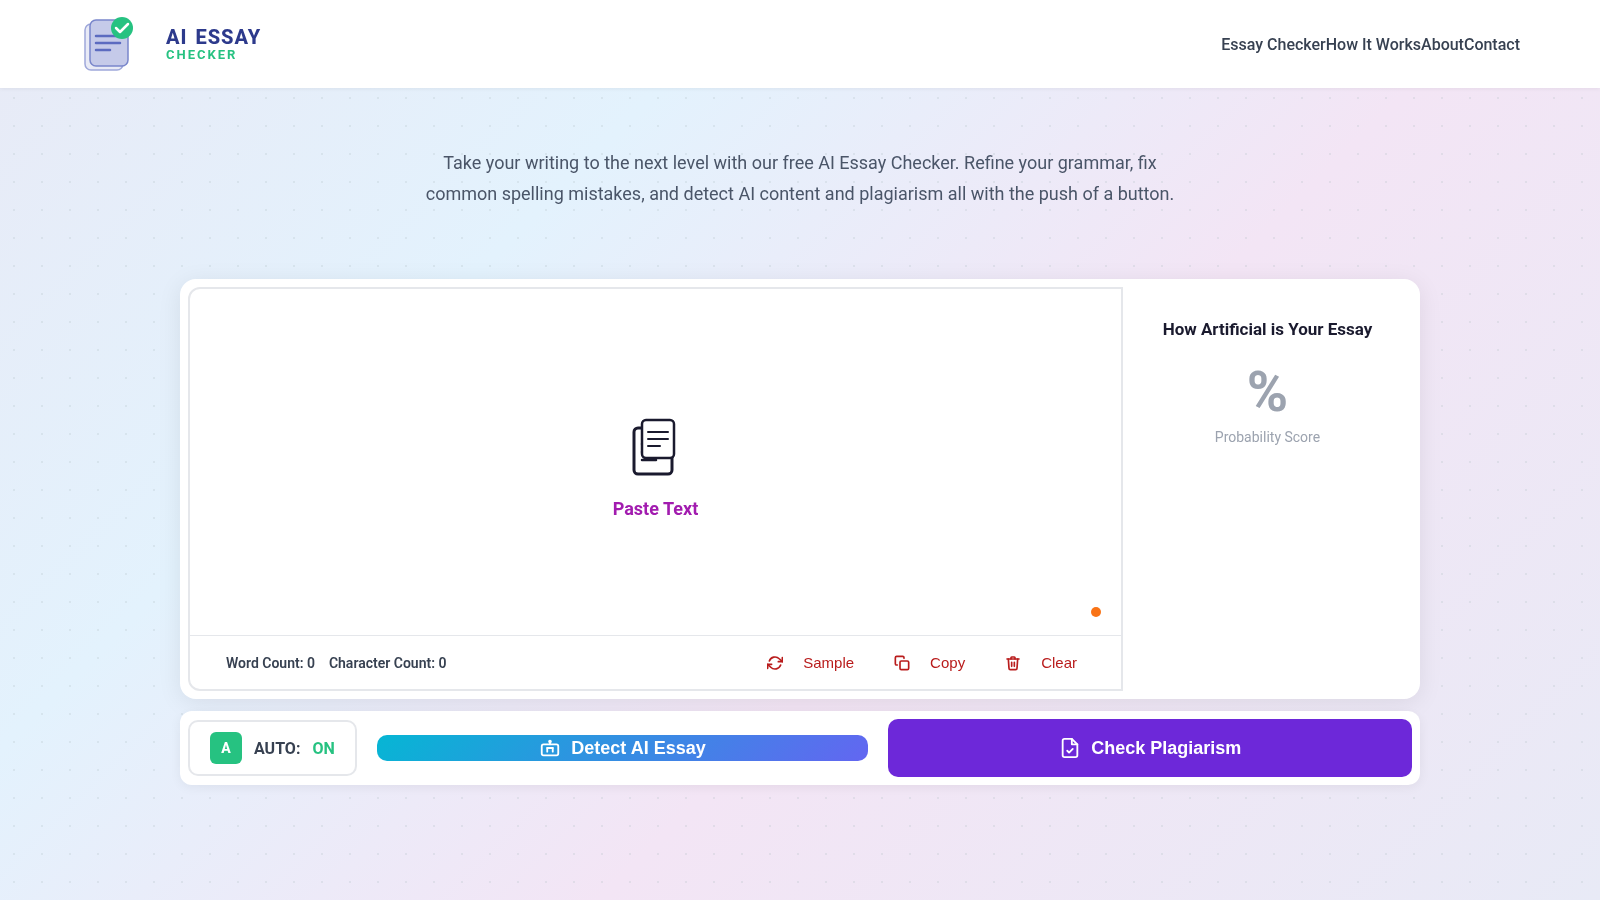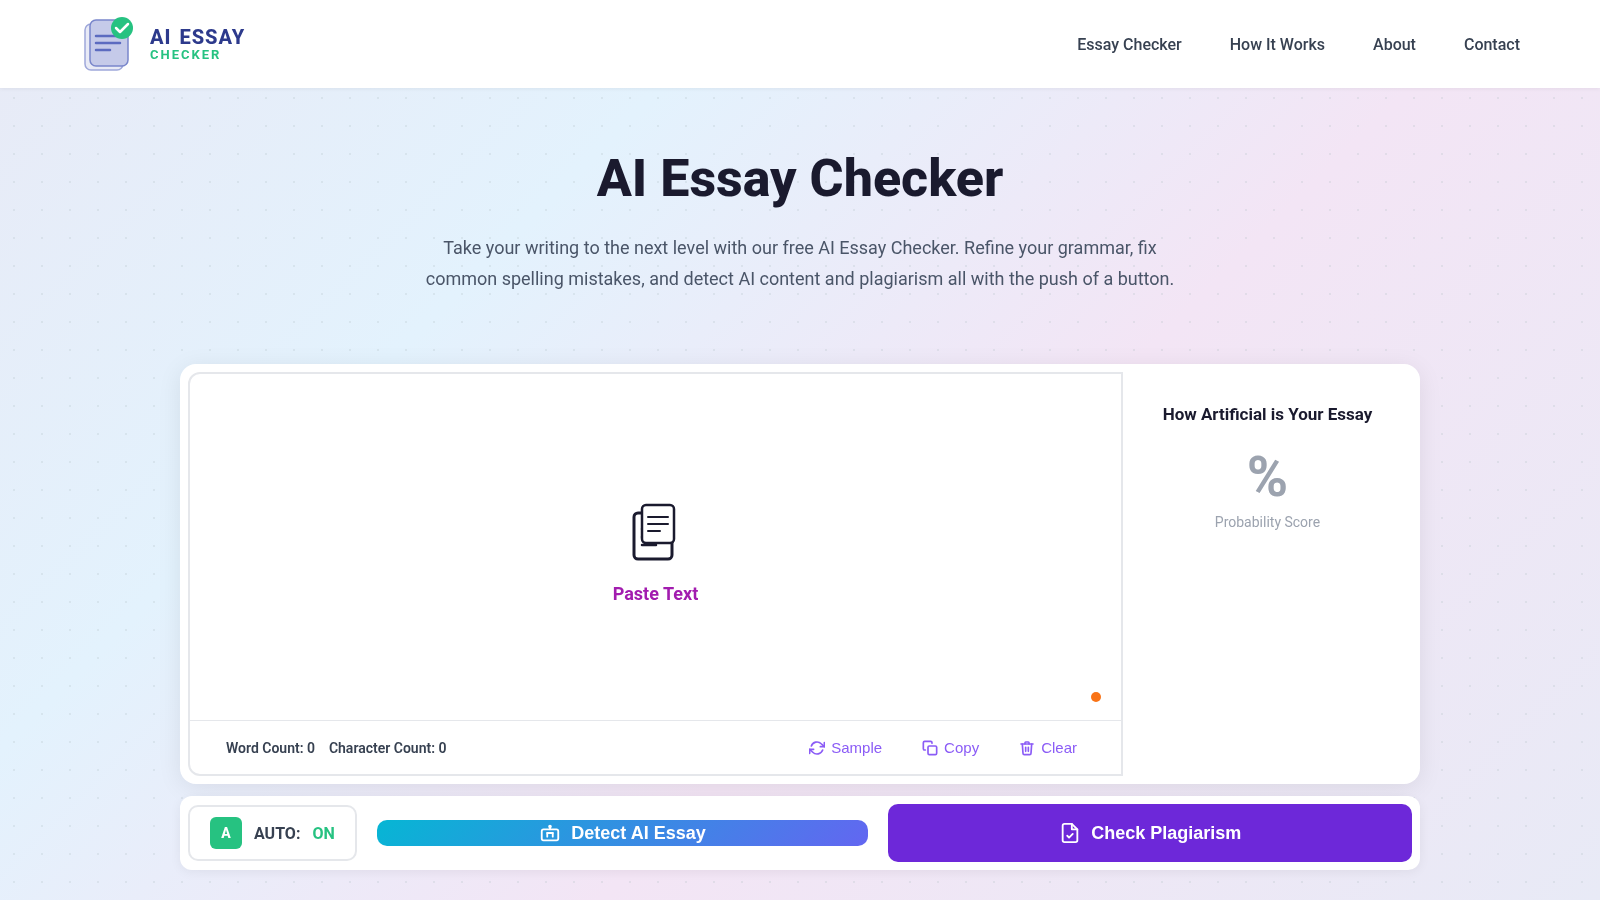--- a/index.html
+++ b/index.html
@@ -31,21 +31,21 @@
       align-items: center;
       justify-content: space-between;
       padding: 0 80px;
       height: 88px;
       box-shadow: 0 1px 4px rgba(0,0,0,0.06);
     }
 
     .logo {
       display: flex;
       align-items: center;
-      gap: 10px;
+      gap: 26px;
       text-decoration: none;
       justify-content: flex-end;
     }
 
     .logo-icon {
       width: 60px;
       height: 60px;
       position: relative;
     }
 
@@ -58,21 +58,20 @@
     .logo-text .checker {
       font-size: 13px;
       font-weight: 700;
       color: #26c281;
       letter-spacing: 2px;
       text-transform: uppercase;
     }
 
     .nav-links {
       display: flex;
-      gap: 48px;
       list-style: none;
     }
 
     .nav-links a {
       text-decoration: none;
       color: #374151;
       font-size: 16px;
       font-weight: 500;
     }
 
@@ -170,27 +169,27 @@
 
     .editor-actions {
       display: flex;
       gap: 24px;
       align-items: center;
     }
 
     .action-btn {
       display: flex;
       align-items: center;
-      gap: 6px;
+      gap: 20px;
       background: none;
       border: none;
       cursor: pointer;
       font-size: 15px;
       font-weight: 500;
-      color: #8b5cf6;
+      color: #b91c1c;
       padding: 4px 8px;
     }
 
     .results-panel {
       width: 290px;
       padding: 32px 33px;
       background: white;
       border-left: 1px solid #e5e7eb;
       margin: 8px 8px 8px 0;
       border-radius: 0 12px 12px 0;
@@ -338,21 +337,20 @@
     <li>
       <a href="#">About</a>
     </li>
     <li>
       <a href="#">Contact</a>
     </li>
   </ul>
 </nav>
 
 <section class="hero">
-  <h1>AI Essay Checker</h1>
   <p>Take your writing to the next level with our free AI Essay Checker. Refine your grammar, fix common spelling mistakes, and detect AI content and plagiarism all with the push of a button.</p>
 </section>
 
 <div class="main-container">
 
   <div class="editor-panel">
     <div class="editor-area">
 
       <svg class="paste-icon" viewBox="0 0 80 80" fill="none" xmlns="http://www.w3.org/2000/svg">
 

